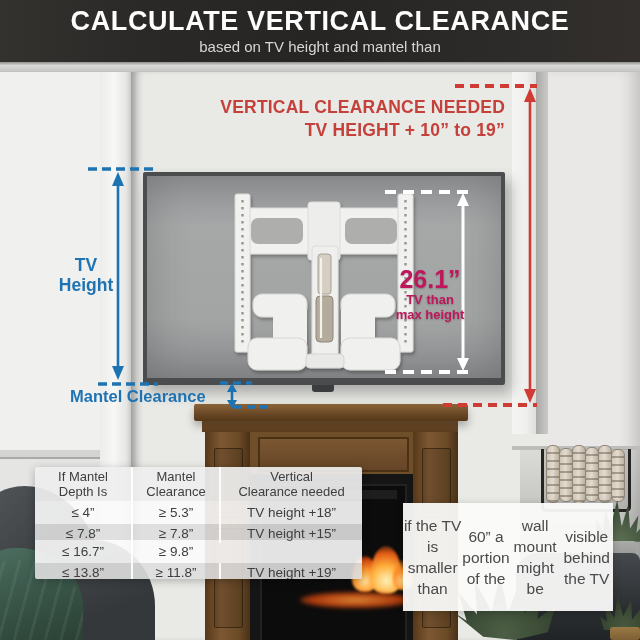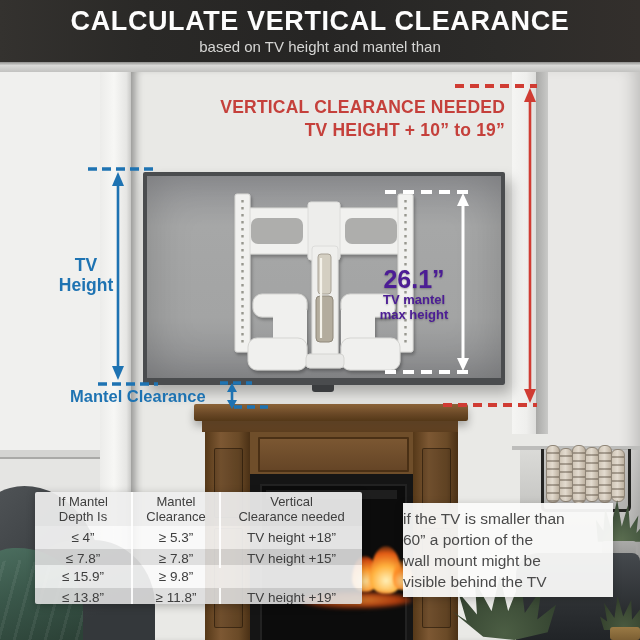--- a/index.html
+++ b/index.html
@@ -156,46 +156,46 @@
   
   .anno{left:0;top:0;width:640px;height:640px;z-index:20;pointer-events:none;}
 
   .red-caption{
     left:150px;top:96px;width:355px;text-align:right;color:#c5403b;
     font-size:17.5px;font-weight:bold;line-height:23px;letter-spacing:.2px;z-index:21;
   }
   .blue-label{color:#1e73b2;font-weight:bold;z-index:21;}
   .tv-height-label{left:36px;top:255px;width:100px;text-align:center;font-size:17.5px;line-height:20px;}
   .mantel-label{left:70px;top:387px;width:150px;font-size:16.5px;}
-  .mount-caption{left:370px;top:266px;width:88px;text-align:center;color:#4c1d95;z-index:21;
+  .mount-caption{left:386px;top:266px;width:88px;text-align:center;color:#be185d;z-index:21;
     text-shadow:0 1px 2px rgba(0,0,0,.25);}
   .mount-caption .big{font-size:25px;font-weight:bold;line-height:26px;}
   .mount-caption .small{font-size:13px;font-weight:bold;line-height:15px;}
 
   
   .spec-table{
-    left:35px;top:492px;width:327px;z-index:25;border-radius:2px;overflow:hidden;
+    left:35px;top:467px;width:327px;z-index:25;border-radius:2px;overflow:hidden;
     box-shadow:0 2px 8px rgba(0,0,0,.25);font-size:13px;color:#3e3e3e;
   }
   .t-row{display:grid;grid-template-columns:96px 88px 143px;}
   .t-row > div{
     display:flex;flex-direction:column;align-items:center;justify-content:center;
     border-left:2px solid rgba(255,255,255,.9);padding:2px 0;
   }
   .t-row > div:first-child{border-left:none;}
   .t-head{background:rgba(238,238,238,.93);height:34px;}
   .t-head .l1,.t-head .l2{line-height:15px;}
   .t-odd{background:rgba(251,251,251,.90);height:23px;}
   .t-even{background:rgba(222,222,222,.90);height:16px;}
   .t-cell{font-size:13.5px;}
 
   
   .note{
-    left:403px;top:503px;width:210px;height:94px;background:rgba(251,251,250,.94);
-    z-index:25;display:flex;flex-direction:column;align-items:flex-start;justify-content:center;
+    left:403px;top:503px;width:210px;height:108px;background:rgba(251,251,250,.94);
+    z-index:25;display:flex;flex-direction:row;align-items:center;justify-content:center;
     color:#4a4a4a;font-size:15.5px;line-height:21px;text-align:center;
     box-shadow:0 2px 8px rgba(0,0,0,.22);
   }
 </style>
 </head>
 <body>
 
 <div class="canvas">
 
   <div class="abs banner">
@@ -332,21 +332,21 @@
     <div>VERTICAL CLEARANCE NEEDED</div>
     <div>TV HEIGHT + 10” to 19”</div>
   </div>
   <div class="abs blue-label tv-height-label">
     <div>TV</div>
     <div>Height</div>
   </div>
   <div class="abs blue-label mantel-label">Mantel Clearance</div>
   <div class="abs mount-caption">
     <div class="big">26.1”</div>
-    <div class="small">TV mantel</div>
+    <div class="small">TV than</div>
     <div class="small">max height</div>
   </div>
 
   <div class="abs spec-table">
     <div class="t-row t-head">
       <div>
         <span class="l1">If Mantel</span>
         <span class="l2">Depth Is</span>
       </div>
       <div>
@@ -375,21 +375,21 @@
         </div>
       <div>
           <span class="t-cell">≥ 7.8”</span>
         </div>
       <div>
           <span class="t-cell">TV height +15”</span>
         </div>
     </div>
     <div class="t-row t-odd">
       <div>
-          <span class="t-cell">≤ 15.9”</span>
+          <span class="t-cell">≤ 16.7”</span>
         </div>
       <div>
           <span class="t-cell">≥ 9.8”</span>
         </div>
     </div>
     <div class="t-row t-even">
       <div>
           <span class="t-cell">≤ 13.8”</span>
         </div>
       <div>

